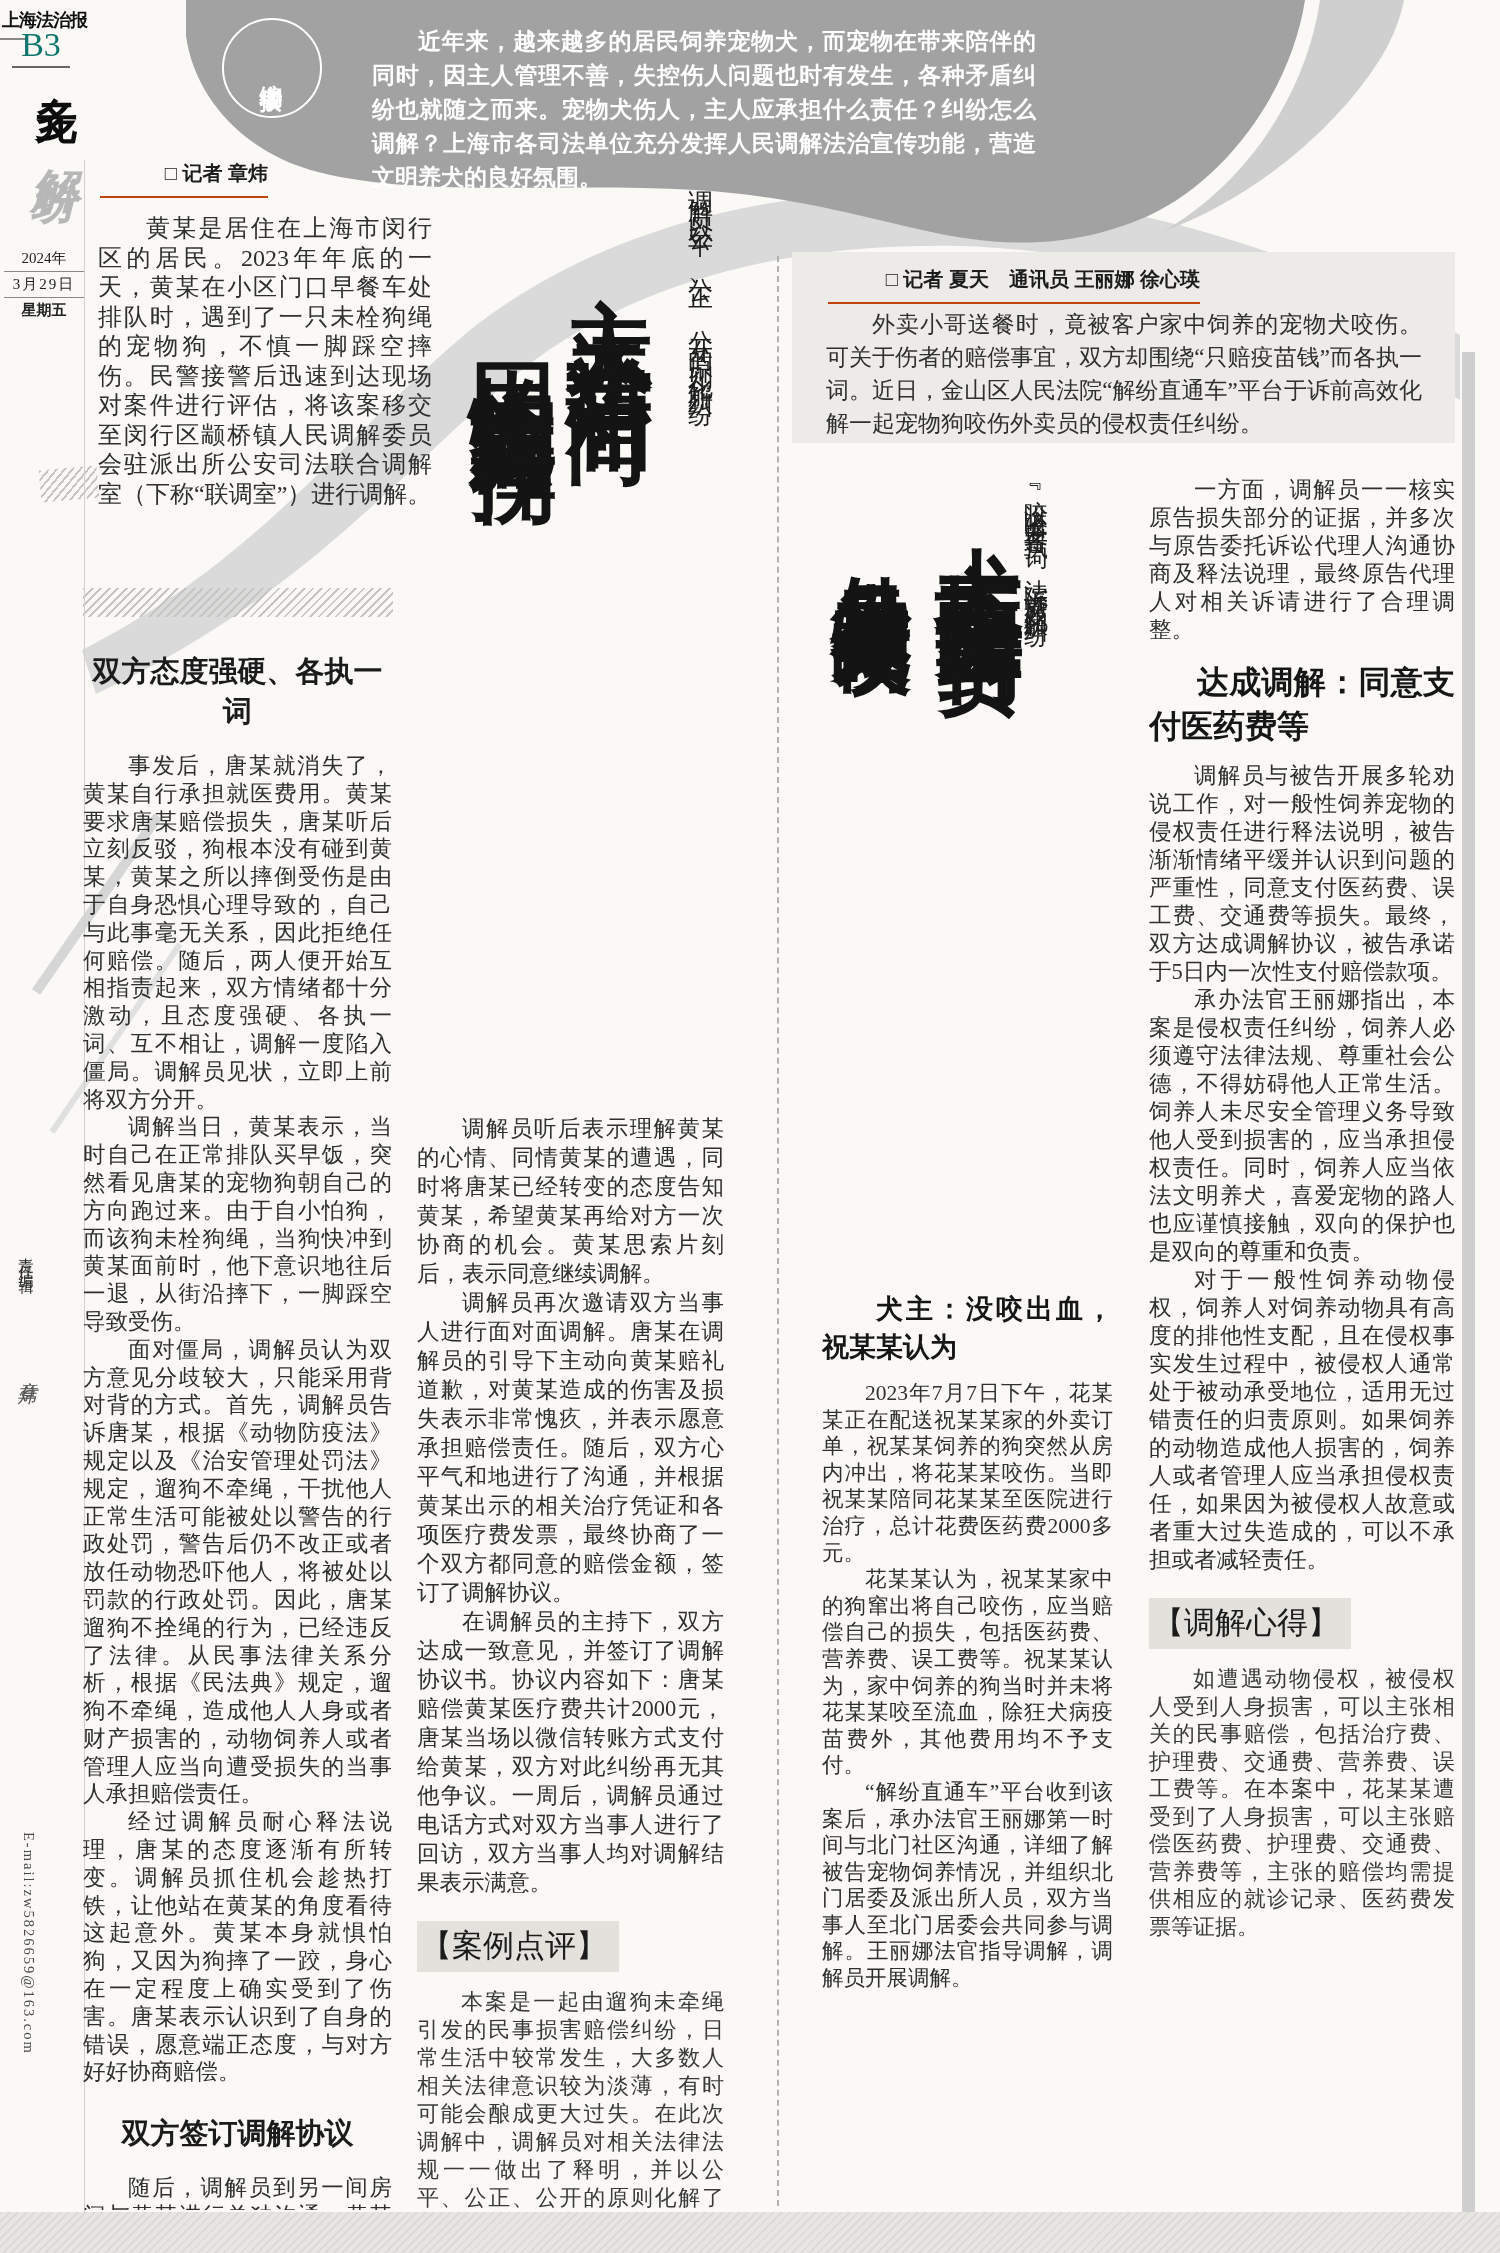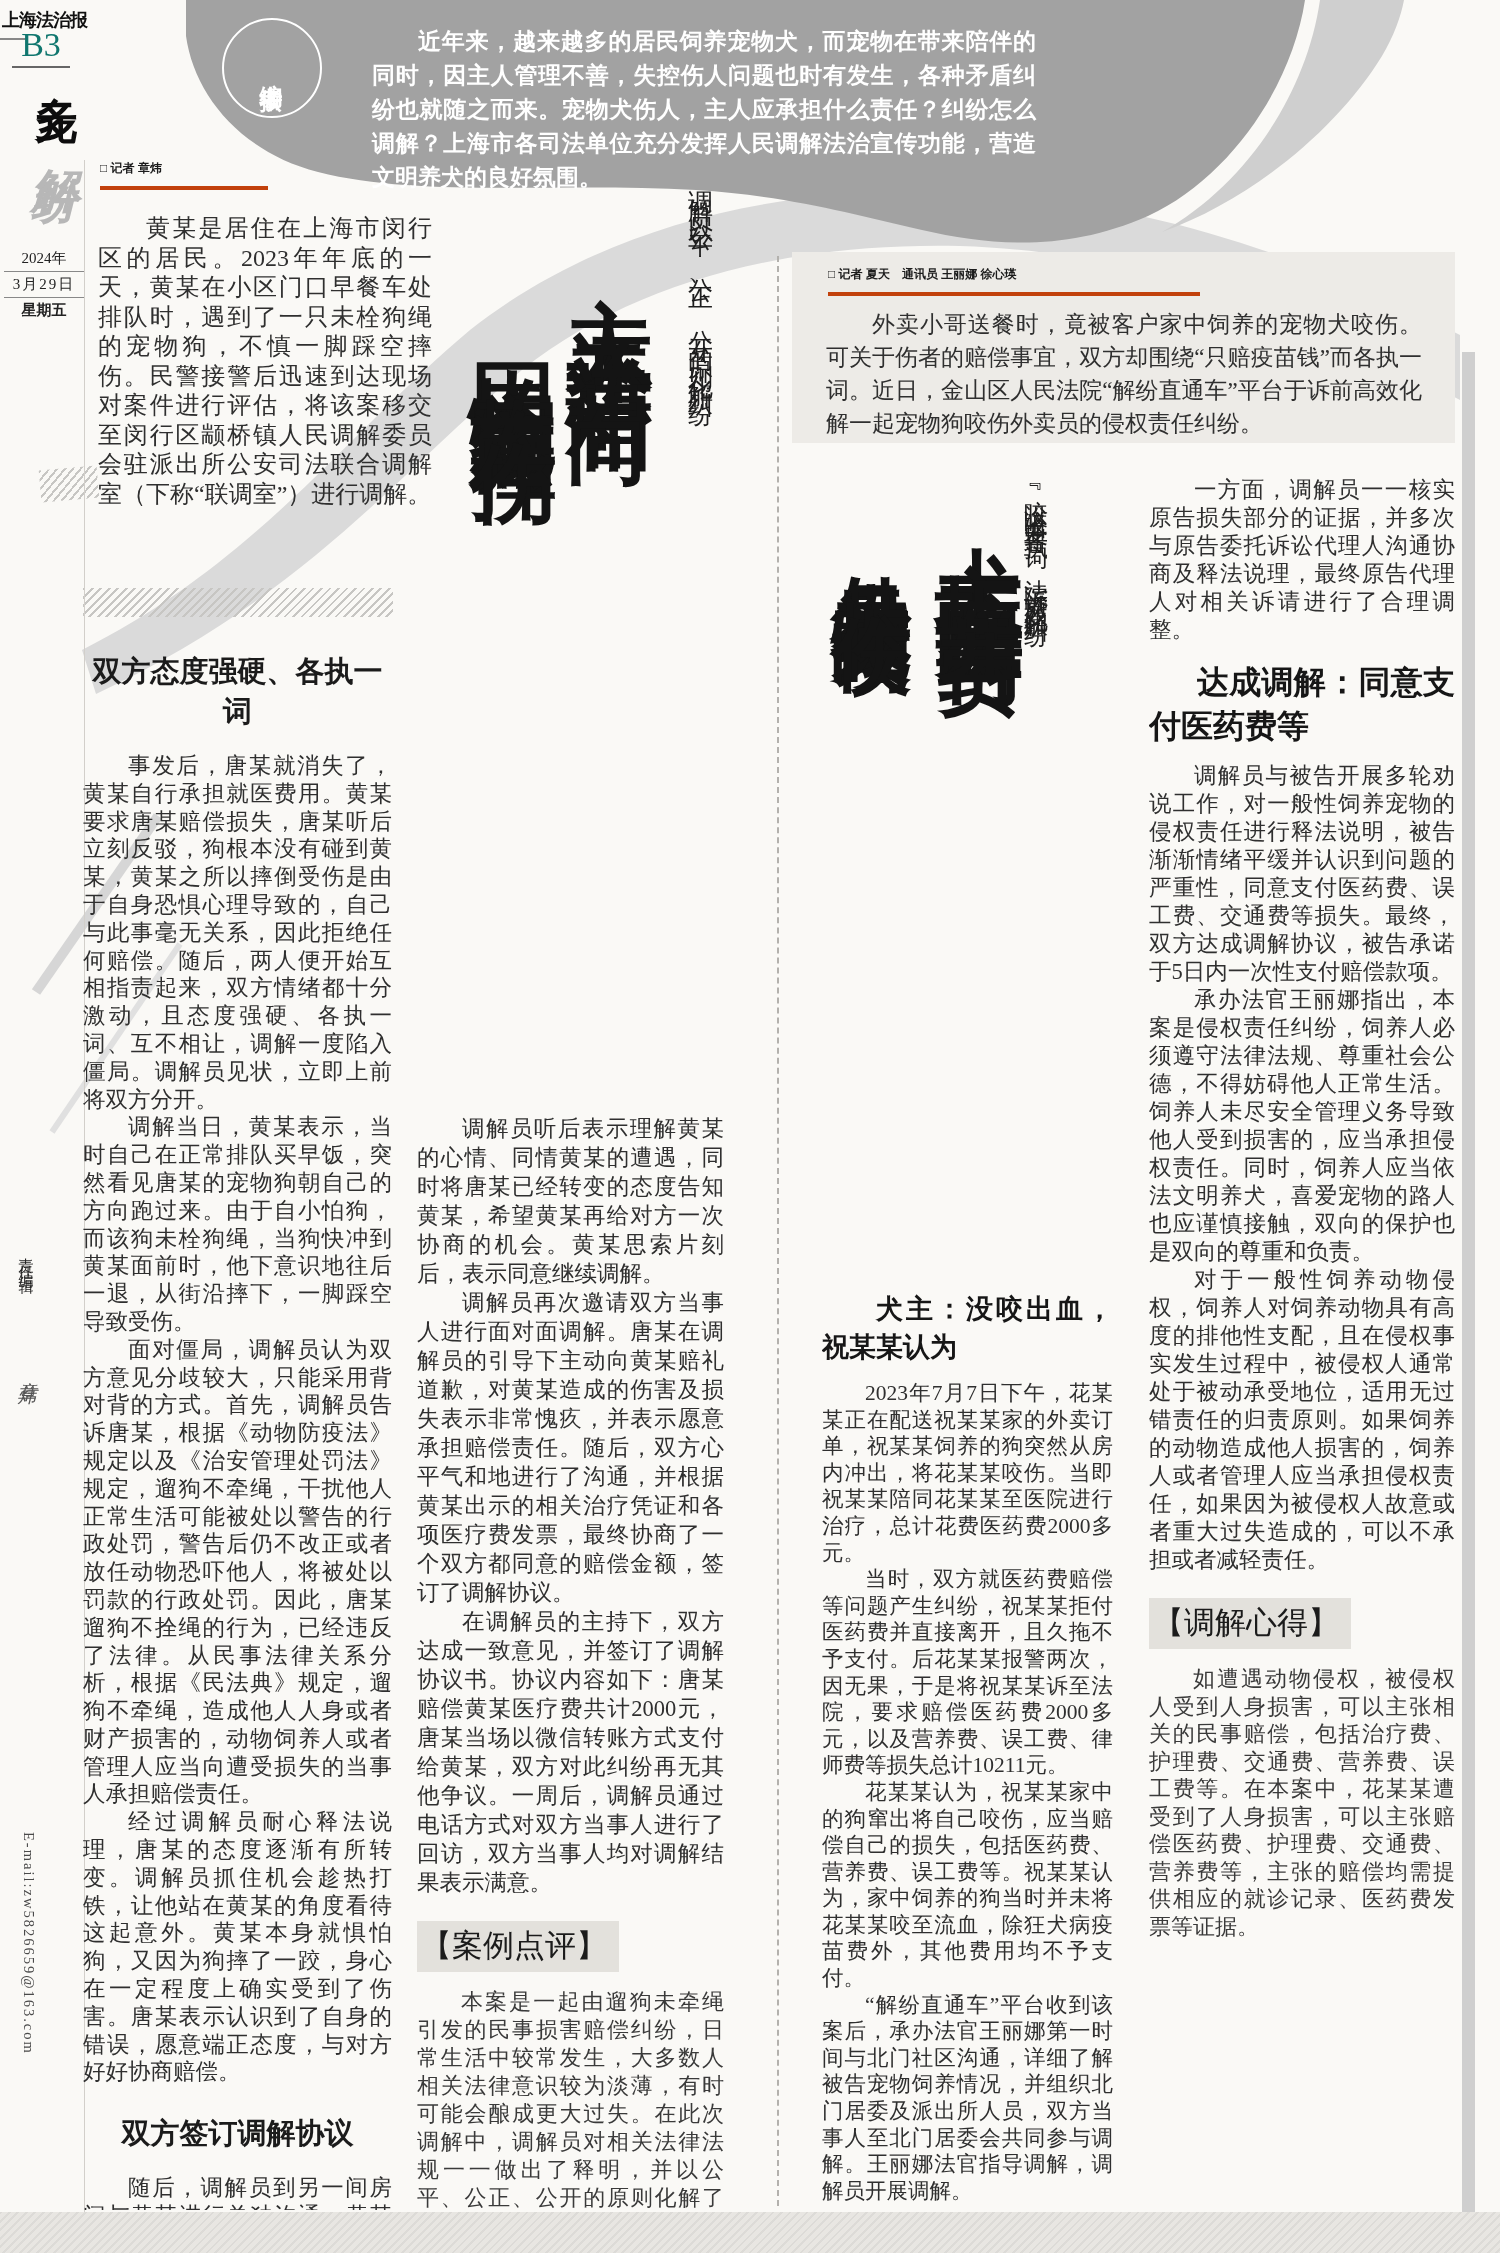--- a/index.html
+++ b/index.html
@@ -28,22 +28,22 @@
   .hatch{background:repeating-linear-gradient(135deg,#c7c6c3 0 2px,rgba(0,0,0,0) 2px 6px);}
   .bottom-band{left:0;top:2212px;width:1500px;height:41px;background:#e8e6e2;}
   .bottom-band-hatch{left:0;top:2212px;width:1500px;height:41px;opacity:.35;}
   
   .note-text{left:372px;top:24px;width:664px;color:#ffffff;font-size:23px;line-height:34px;
              font-weight:bold;z-index:3;}
   .note-badge{left:222px;top:18px;width:96px;height:96px;border:2px solid #fff;border-radius:50%;
               z-index:3;display:flex;align-items:center;justify-content:center;color:#fff;}
   .note-badge span{font-size:23px;font-weight:bold;letter-spacing:1px;}
   
-  .reporter{font-size:12px;font-weight:bold;color:#1c1c1c;border-bottom:4px solid #c2410c;
-            padding-bottom:9px;z-index:3;}
+  .reporter{font-size:20px;font-weight:bold;color:#1c1c1c;border-bottom:2px solid #c2410c;
+            padding-bottom:9px;z-index:3;text-align:right;}
   .kicker{font-size:25px;letter-spacing:9px;color:#1e1e1e;z-index:3;}
   .headline{font-weight:bold;color:#141414;z-index:3;font-family:"Liberation Serif","DejaVu Serif",serif;}
   .col{overflow:hidden;z-index:2;}
   .sechead{font-size:29px;font-weight:bold;color:#1b1b1b;text-align:center;margin:4px 0 20px 0;}
   .bracket-head{display:inline-block;background:#e3e1dc;font-size:31px;font-weight:normal;
                 color:#1b1b1b;padding:4px 12px 5px 4px;margin:24px 0 16px 0;}
   .kai{color:#3a3a3a;font-family:"DejaVu Serif","Liberation Serif",serif;}
   .dashed-div{left:777px;top:256px;height:1950px;border-left:2px dashed #b3b1ad;z-index:1;}
   
   .a1-intro{left:98px;top:214px;width:334px;font-size:24px;line-height:29.5px;z-index:2;}
@@ -143,21 +143,20 @@
       <div class="reporter sans">□ 记者 夏天　通讯员 王丽娜 徐心瑛</div>
       <div class="a2-intro p">外卖小哥送餐时，竟被客户家中饲养的宠物犬咬伤。可关于伤者的赔偿事宜，双方却围绕“只赔疫苗钱”而各执一词。近日，金山区人民法院“解纷直通车”平台于诉前高效化解一起宠物狗咬伤外卖员的侵权责任纠纷。</div>
     </div>
     <div class="abs vert kicker" style="left:1020px;top:476px;font-size:24px;letter-spacing:5px;height:680px;">『咬没咬出血』各执一词　法院诉前高效化解纠纷</div>
     <div class="abs vert headline" style="left:920px;top:476px;font-size:88px;letter-spacing:14px;height:740px;">犬主拒赔医药费</div>
     <div class="abs vert headline" style="left:818px;top:512px;font-size:80px;letter-spacing:5px;height:790px;">外卖员被宠物犬咬伤</div>
 
     <div class="abs col a2-col1">
       <div class="subhead-owner sans">犬主：没咬出血，祝某某认为</div>
       <p class="p">2023年7月7日下午，花某某正在配送祝某某家的外卖订单，祝某某饲养的狗突然从房内冲出，将花某某咬伤。当即祝某某陪同花某某至医院进行治疗，总计花费医药费2000多元。</p>
-      <p class="p">当时，双方就医药费赔偿等问题产生纠纷，祝某某拒付医药费并直接离开，且久拖不予支付。后花某某报警两次，因无果，于是将祝某某诉至法院，要求赔偿医药费2000多元，以及营养费、误工费、律师费等损失总计10211元。</p>
       <p class="p">花某某认为，祝某某家中的狗窜出将自己咬伤，应当赔偿自己的损失，包括医药费、营养费、误工费等。祝某某认为，家中饲养的狗当时并未将花某某咬至流血，除狂犬病疫苗费外，其他费用均不予支付。</p>
       <p class="p">“解纷直通车”平台收到该案后，承办法官王丽娜第一时间与北门社区沟通，详细了解被告宠物饲养情况，并组织北门居委及派出所人员，双方当事人至北门居委会共同参与调解。王丽娜法官指导调解，调解员开展调解。</p>
     </div>
 
     <div class="abs col a2-col2">
       <p class="p">一方面，调解员一一核实原告损失部分的证据，并多次与原告委托诉讼代理人沟通协商及释法说理，最终原告代理人对相关诉请进行了合理调整。</p>
       <div class="subhead-settle sans">达成调解：同意支付医药费等</div>
       <p class="p">调解员与被告开展多轮劝说工作，对一般性饲养宠物的侵权责任进行释法说明，被告渐渐情绪平缓并认识到问题的严重性，同意支付医药费、误工费、交通费等损失。最终，双方达成调解协议，被告承诺于5日内一次性支付赔偿款项。</p>
       <p class="p">承办法官王丽娜指出，本案是侵权责任纠纷，饲养人必须遵守法律法规、尊重社会公德，不得妨碍他人正常生活。饲养人未尽安全管理义务导致他人受到损害的，应当承担侵权责任。同时，饲养人应当依法文明养犬，喜爱宠物的路人也应谨慎接触，双向的保护也是双向的尊重和负责。</p>
       <p class="p">对于一般性饲养动物侵权，饲养人对饲养动物具有高度的排他性支配，且在侵权事实发生过程中，被侵权人通常处于被动承受地位，适用无过错责任的归责原则。如果饲养的动物造成他人损害的，饲养人或者管理人应当承担侵权责任，如果因为被侵权人故意或者重大过失造成的，可以不承担或者减轻责任。</p>

